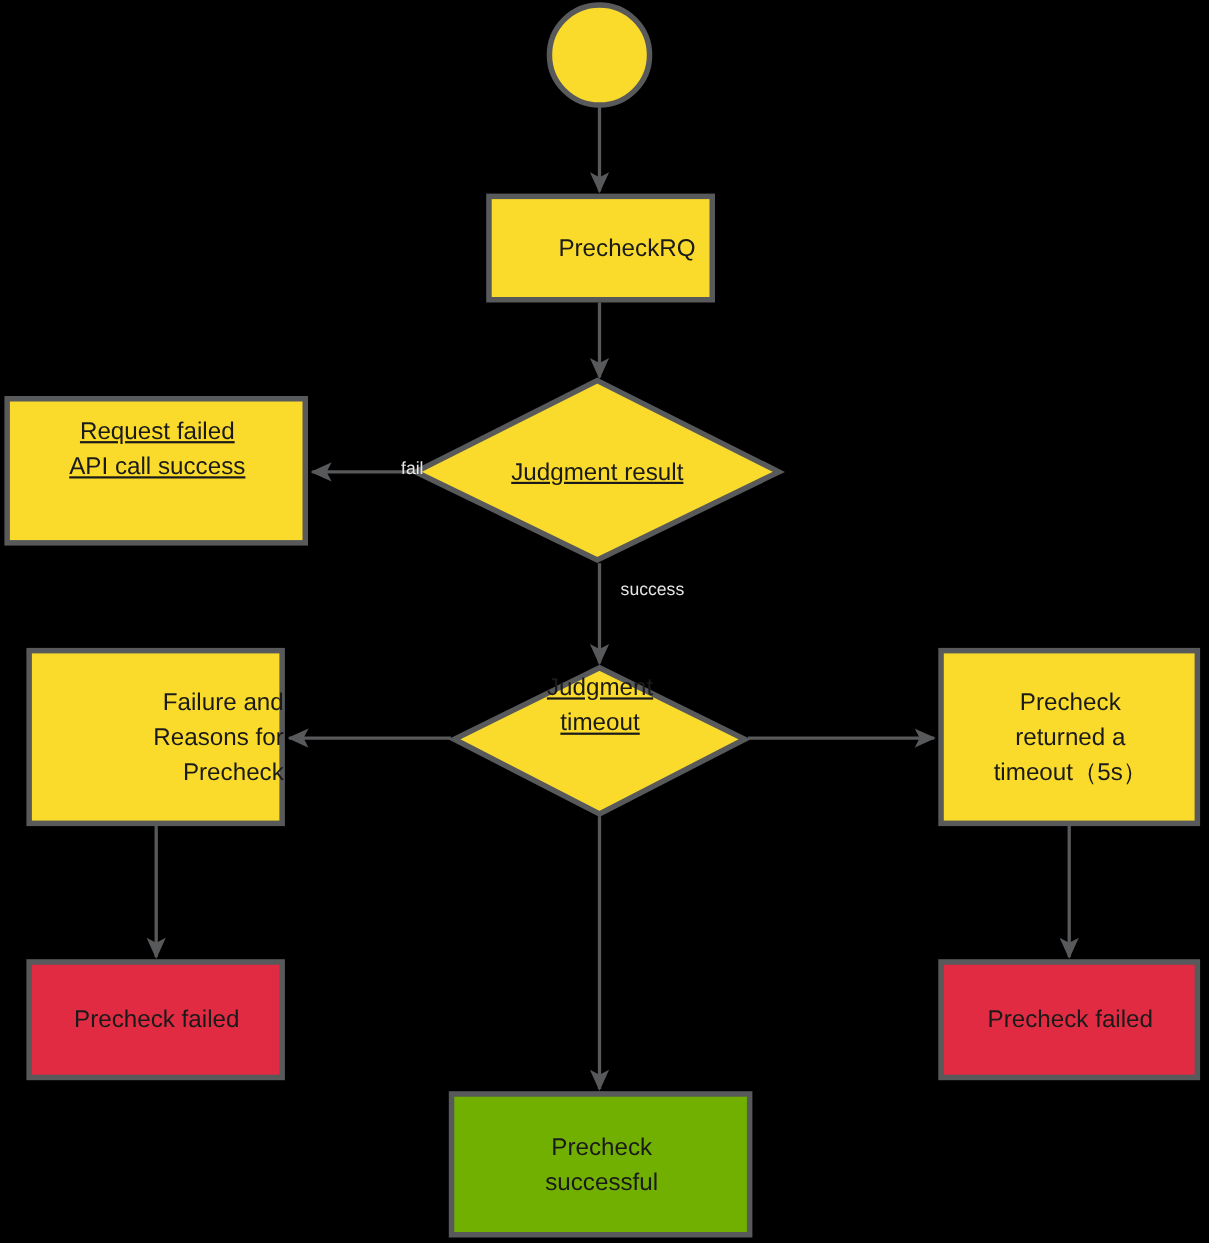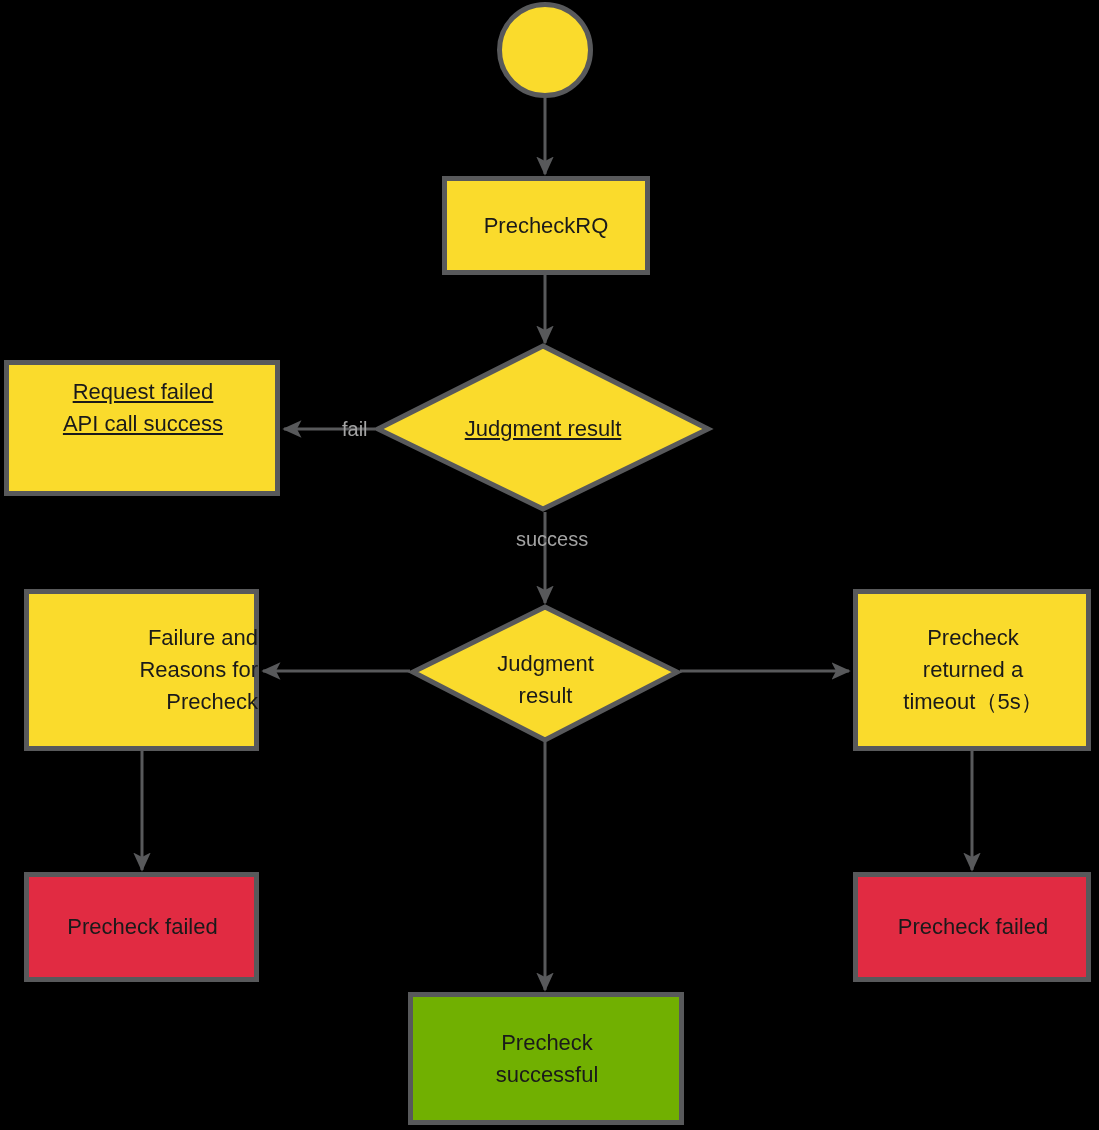--- a/index.html
+++ b/index.html
@@ -33,25 +33,25 @@
     text-align: center;
     color: #1a1a1a;
     font-size: 22px;
     line-height: 1.0;
     pointer-events: none;
     white-space: pre;
   }
   .node-text .ln { display: block; padding: 5px 0; }
   .edge-label {
     position: absolute;
-    color: #a3a3a3;
-    font-size: 20px;
+    color: #e5e5e5;
+    font-size: 16px;
     line-height: 1;
     white-space: nowrap;
-    text-align: left;
+    text-align: right;
   }
   .clipped-label {
     overflow: hidden;
   }
 </style>
 </head>
 <body>
 
 <div id="canvas">
 
@@ -88,36 +88,36 @@
 
     <rect x="855.5" y="591.5" width="233" height="157" fill="#FADB2C" stroke="#58595B" stroke-width="5"></rect>
 
     <rect x="26.5" y="874.5" width="230" height="105" fill="#E12B42" stroke="#58595B" stroke-width="5"></rect>
 
     <rect x="855.5" y="874.5" width="233" height="105" fill="#E12B42" stroke="#58595B" stroke-width="5"></rect>
 
     <rect x="410.5" y="994.5" width="271" height="128" fill="#71B001" stroke="#58595B" stroke-width="5"></rect>
   </svg>
 
-  <div class="node-text" style="left:444px; top:178px; width:204px; height:95px;">
+  <div class="node-text" style="left:468px; top:178px; width:204px; height:95px;">
     <span class="ln">PrecheckRQ</span>
   </div>
 
   <div class="node-text" style="left:378px; top:389px; width:330px; height:80px;text-decoration:underline;">
     <span class="ln">Judgment result</span>
   </div>
 
   <div class="node-text" style="left:7px; top:342px; width:272px; height:132px;text-decoration:underline;">
     <span class="ln">Request failed</span>
     <span class="ln">API call success</span>
   </div>
 
-  <div class="node-text" style="left:413px; top:613px; width:265px; height:134px;">
+  <div class="node-text" style="left:413px; top:574px; width:265px; height:134px;text-decoration:underline;">
     <span class="ln">Judgment</span>
-    <span class="ln">result</span>
+    <span class="ln">timeout</span>
   </div>
 
   <div class="node-text" style="left:27px; top:591px; width:231px; height:158px;align-items:flex-end;">
     <span class="ln">Failure and</span>
     <span class="ln">Reasons for</span>
     <span class="ln">Precheck</span>
   </div>
 
   <div class="node-text" style="left:856px; top:591px; width:234px; height:158px;">
     <span class="ln">Precheck</span>

